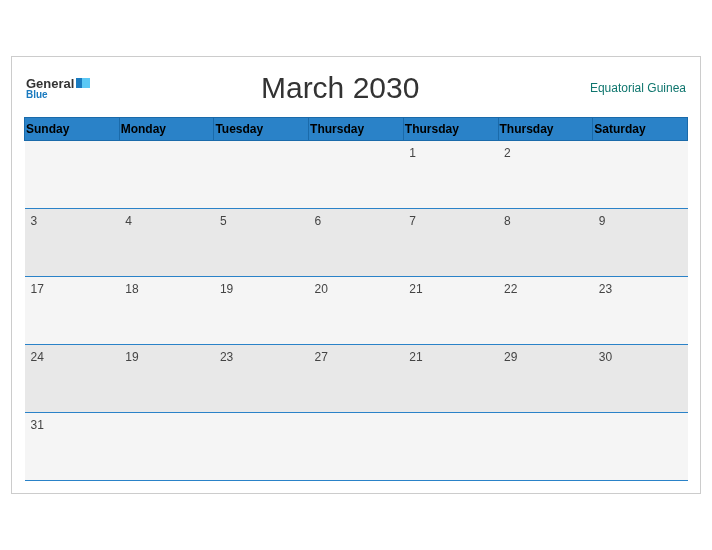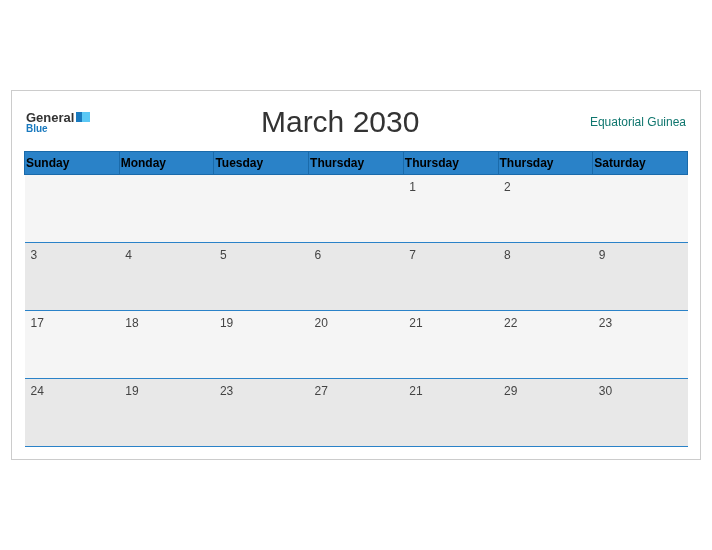--- a/index.html
+++ b/index.html
@@ -177,15 +177,24 @@
         </tr>
         <tr>
           <td><span class="day-num">24</span></td>
           <td><span class="day-num">19</span></td>
           <td><span class="day-num">23</span></td>
           <td><span class="day-num">27</span></td>
           <td><span class="day-num">21</span></td>
           <td><span class="day-num">29</span></td>
           <td><span class="day-num">30</span></td>
         </tr>
+        <tr>
+          <td><span class="day-num">31</span></td>
+          <td class="empty"></td>
+          <td class="empty"></td>
+          <td class="empty"></td>
+          <td class="empty"></td>
+          <td class="empty"></td>
+          <td class="empty"></td>
+        </tr>
       </tbody>
   </table>
 </div>
 
 </body></html>

